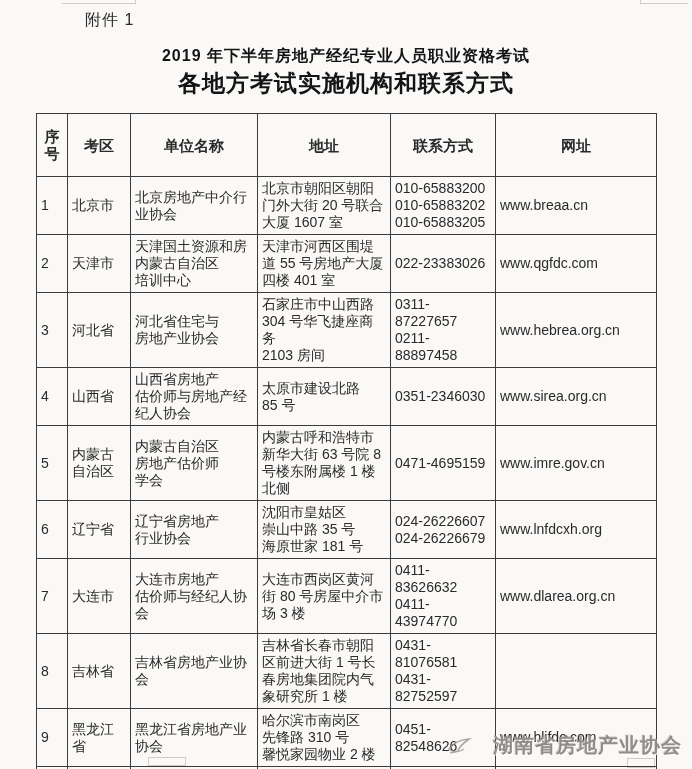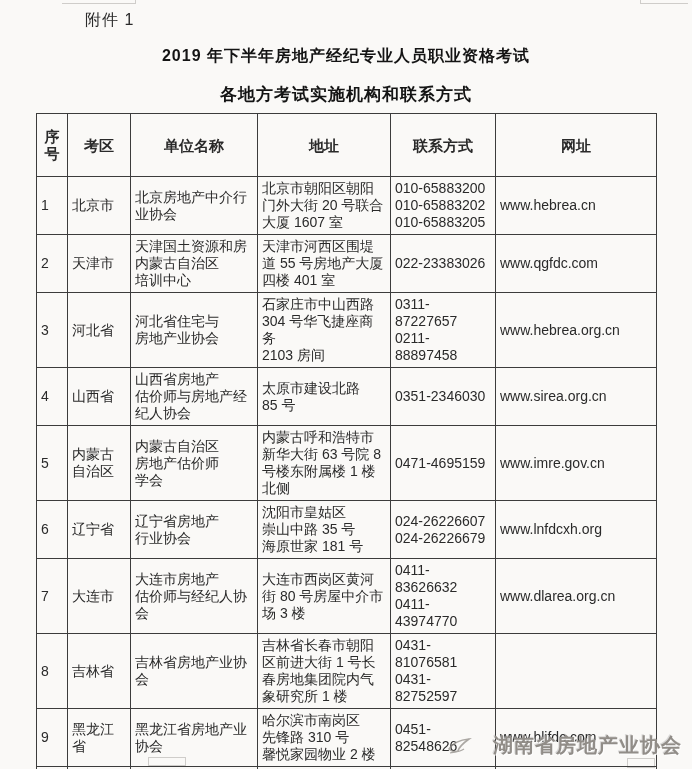--- a/index.html
+++ b/index.html
@@ -24,21 +24,21 @@
     position: absolute;
     left: 0; width: 692px;
     text-align: center;
     font-weight: bold;
     color: #141414;
     font-size: 16px;
     letter-spacing: 1px;
     white-space: nowrap;
   }
   .title.line1 { top: 46px; }
-  .title.line2 { top: 83px; font-size: 17px; }
+  .title.line2 { top: 68px; font-size: 23px; }
 
   table.main {
     position: absolute;
     left: 36px; top: 113px;
     width: 620px;
     border-collapse: collapse;
     table-layout: fixed;
     background: transparent;
   }
   table.main th, table.main td {
@@ -134,21 +134,21 @@
         <td class="cell-no">1</td>
         <td class="cell-region">北京市</td>
         <td class="cell-org">北京房地产中介行
 业协会</td>
         <td class="cell-address">北京市朝阳区朝阳
 门外大街 20 号联合
 大厦 1607 室</td>
         <td class="cell-contact">010-65883200
 010-65883202
 010-65883205</td>
-        <td class="cell-website">www.hebrea.cn</td>
+        <td class="cell-website">www.breaa.cn</td>
       </tr>
       <tr>
         <td class="cell-no">2</td>
         <td class="cell-region">天津市</td>
         <td class="cell-org">天津国土资源和房
 内蒙古自治区
 培训中心</td>
         <td class="cell-address">天津市河西区围堤
 道 55 号房地产大厦
 四楼 401 室</td>

